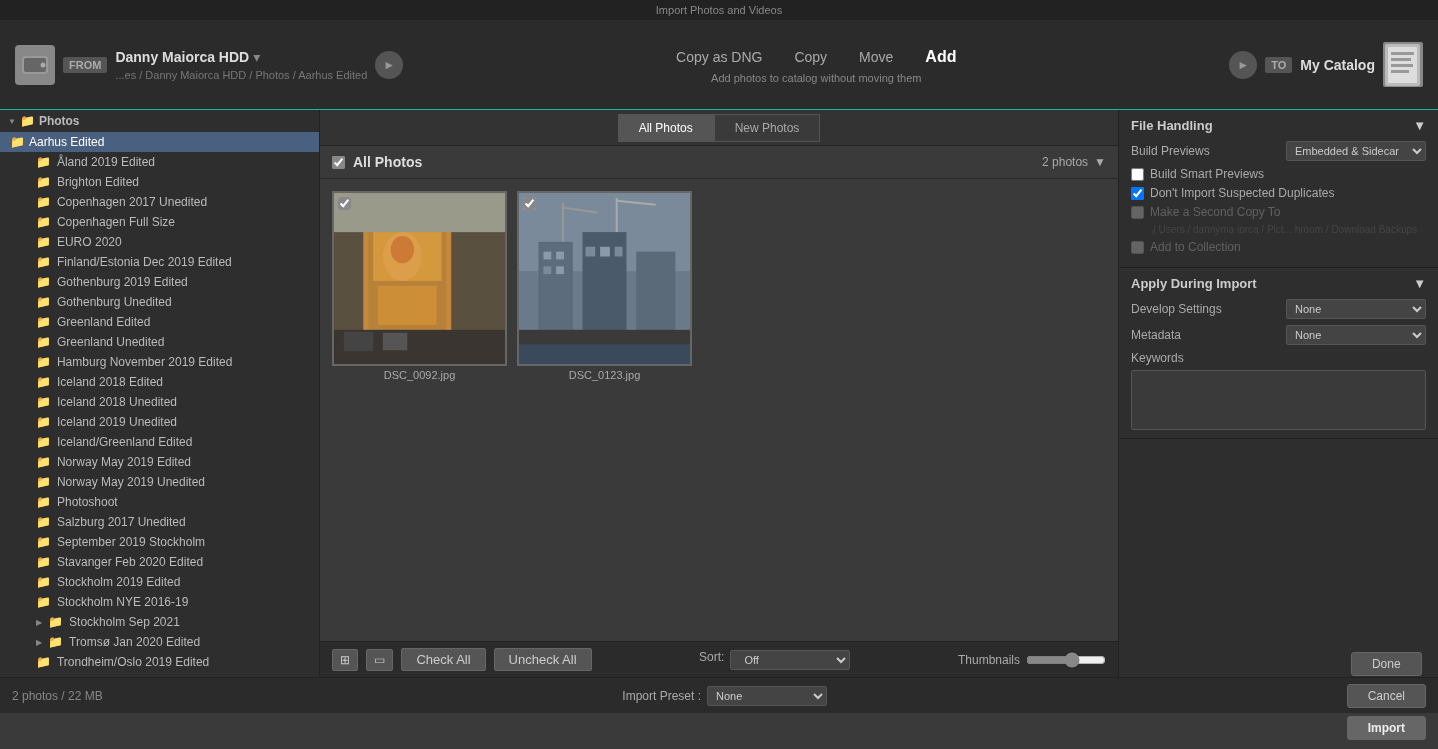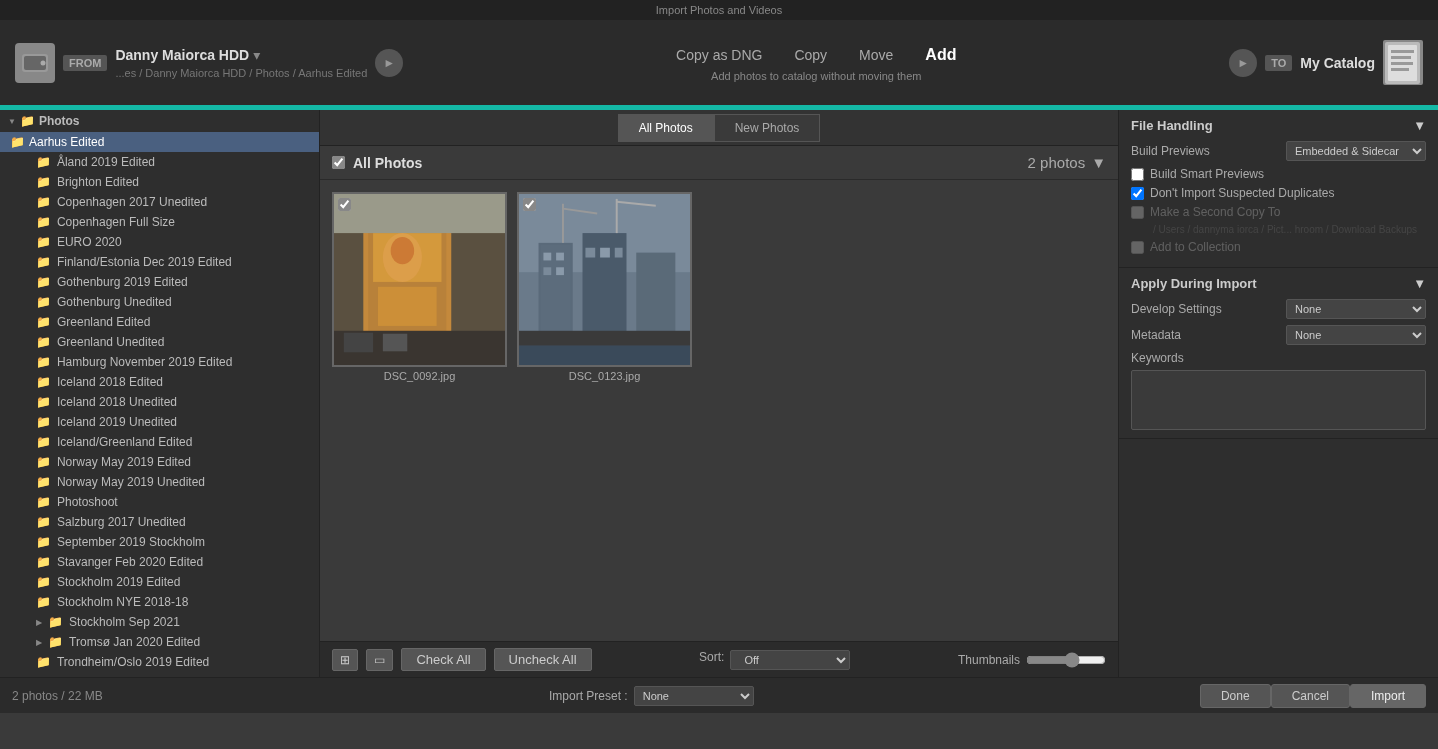--- a/index.html
+++ b/index.html
@@ -14,21 +14,21 @@
     }
 
     
     .top-bar {
       height: 90px;
       background: #2b2b2b;
       display: flex;
       align-items: center;
       justify-content: space-between;
       padding: 0 15px;
-      border-bottom: 5px solid #14b8a6;
+      border-bottom: 1px solid #14b8a6;
     }
     .top-bar-left {
       display: flex;
       align-items: center;
       gap: 8px;
     }
     .hdd-icon {
       width: 40px;
       height: 40px;
       background: #888;
@@ -236,21 +236,21 @@
     .photos-header-left {
       display: flex;
       align-items: center;
       gap: 8px;
     }
     .photos-header-right {
       display: flex;
       align-items: center;
       gap: 6px;
       color: #aaa;
-      font-size: 15px;
+      font-size: 12px;
     }
     .check-all-checkbox {
       accent-color: #888;
     }
     .section-title {
       font-size: 14px;
       color: #ddd;
       font-weight: bold;
     }
 
@@ -447,35 +447,36 @@
       border: 1px solid #555;
       color: #ccc;
       font-size: 11px;
       padding: 2px 16px 2px 4px;
       border-radius: 2px;
       min-width: 120px;
     }
     .footer-actions {
       display: flex;
       align-items: center;
-      gap: 0;
+      gap: 8px;
+      flex-direction: column;
     }
     .footer-btn {
       background: #555;
       border: 1px solid #666;
       color: #ccc;
       padding: 4px 20px;
       cursor: pointer;
       font-size: 12px;
       border-radius: 3px;
     }
     .footer-btn.import {
       background: #666;
       color: #eee;
-      font-weight: normal;
+      font-weight: bold;
     }
 
     .breadcrumb {
       font-size: 11px;
       color: #777;
       margin-top: 4px;
     }
   </style>
 </head>
 <body>
@@ -627,21 +628,21 @@
     <div class="sidebar-item indent2">
       <span class="folder-icon">📁</span>
       <span>Stavanger Feb 2020 Edited</span>
     </div>
     <div class="sidebar-item indent2">
       <span class="folder-icon">📁</span>
       <span>Stockholm 2019 Edited</span>
     </div>
     <div class="sidebar-item indent2">
       <span class="folder-icon">📁</span>
-      <span>Stockholm NYE 2018-18</span>
+      <span>Stockholm NYE 2016-19</span>
     </div>
     <div class="sidebar-item indent2">
       <span class="triangle">▶</span>
       <span class="folder-icon">📁</span>
       <span>Stockholm Sep 2021</span>
     </div>
     <div class="sidebar-item indent2">
       <span class="triangle">▶</span>
       <span class="folder-icon">📁</span>
       <span>Tromsø Jan 2020 Edited</span>

